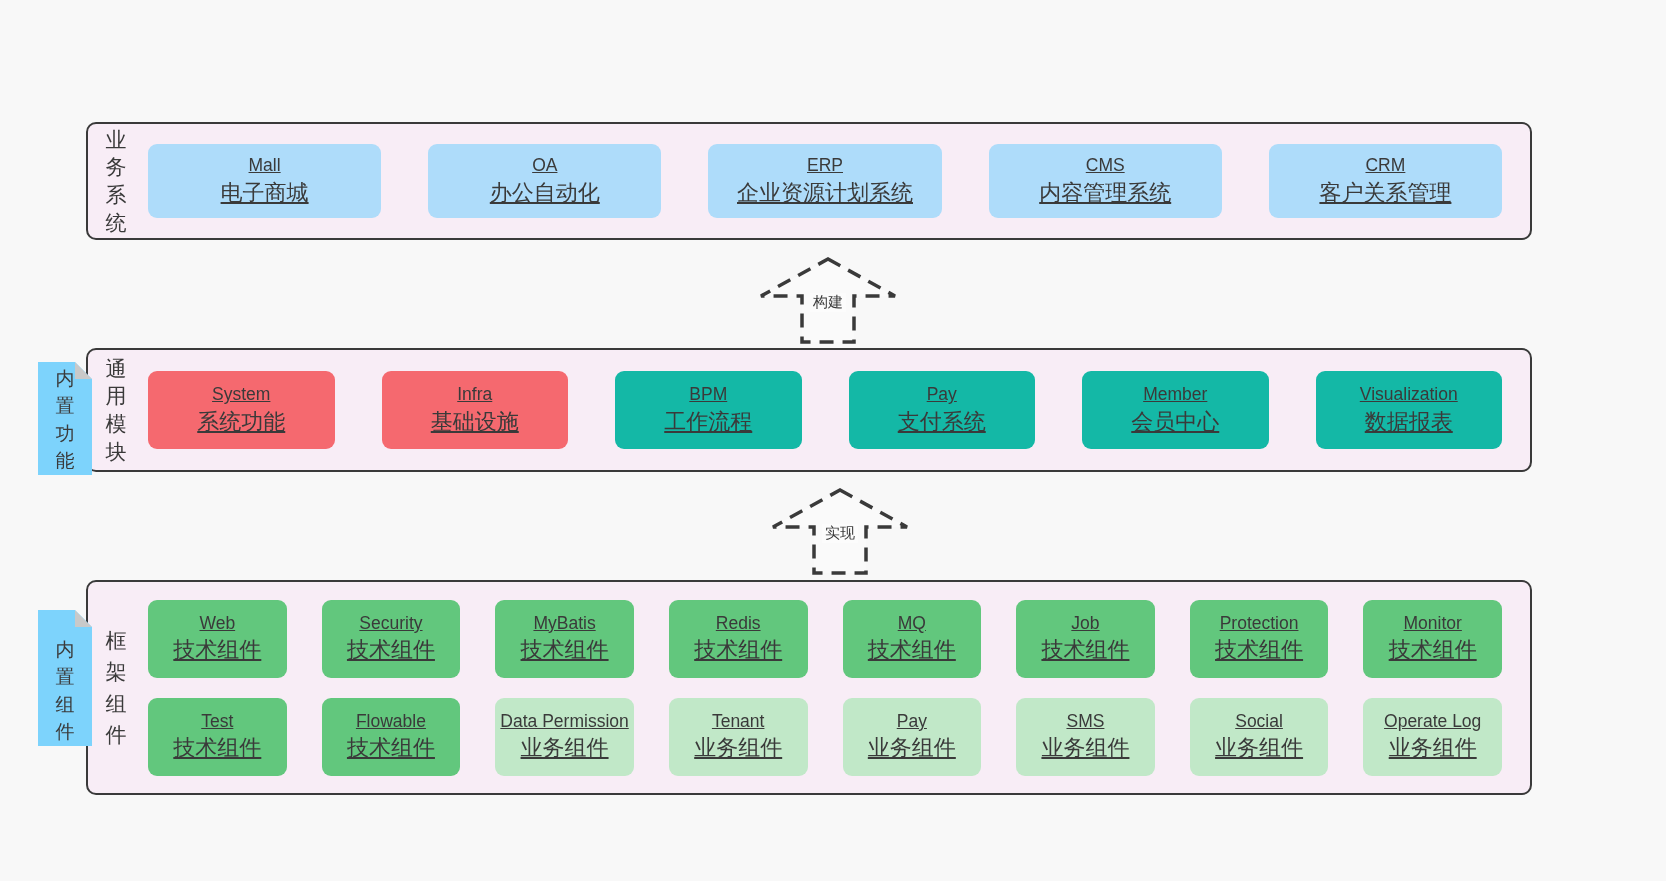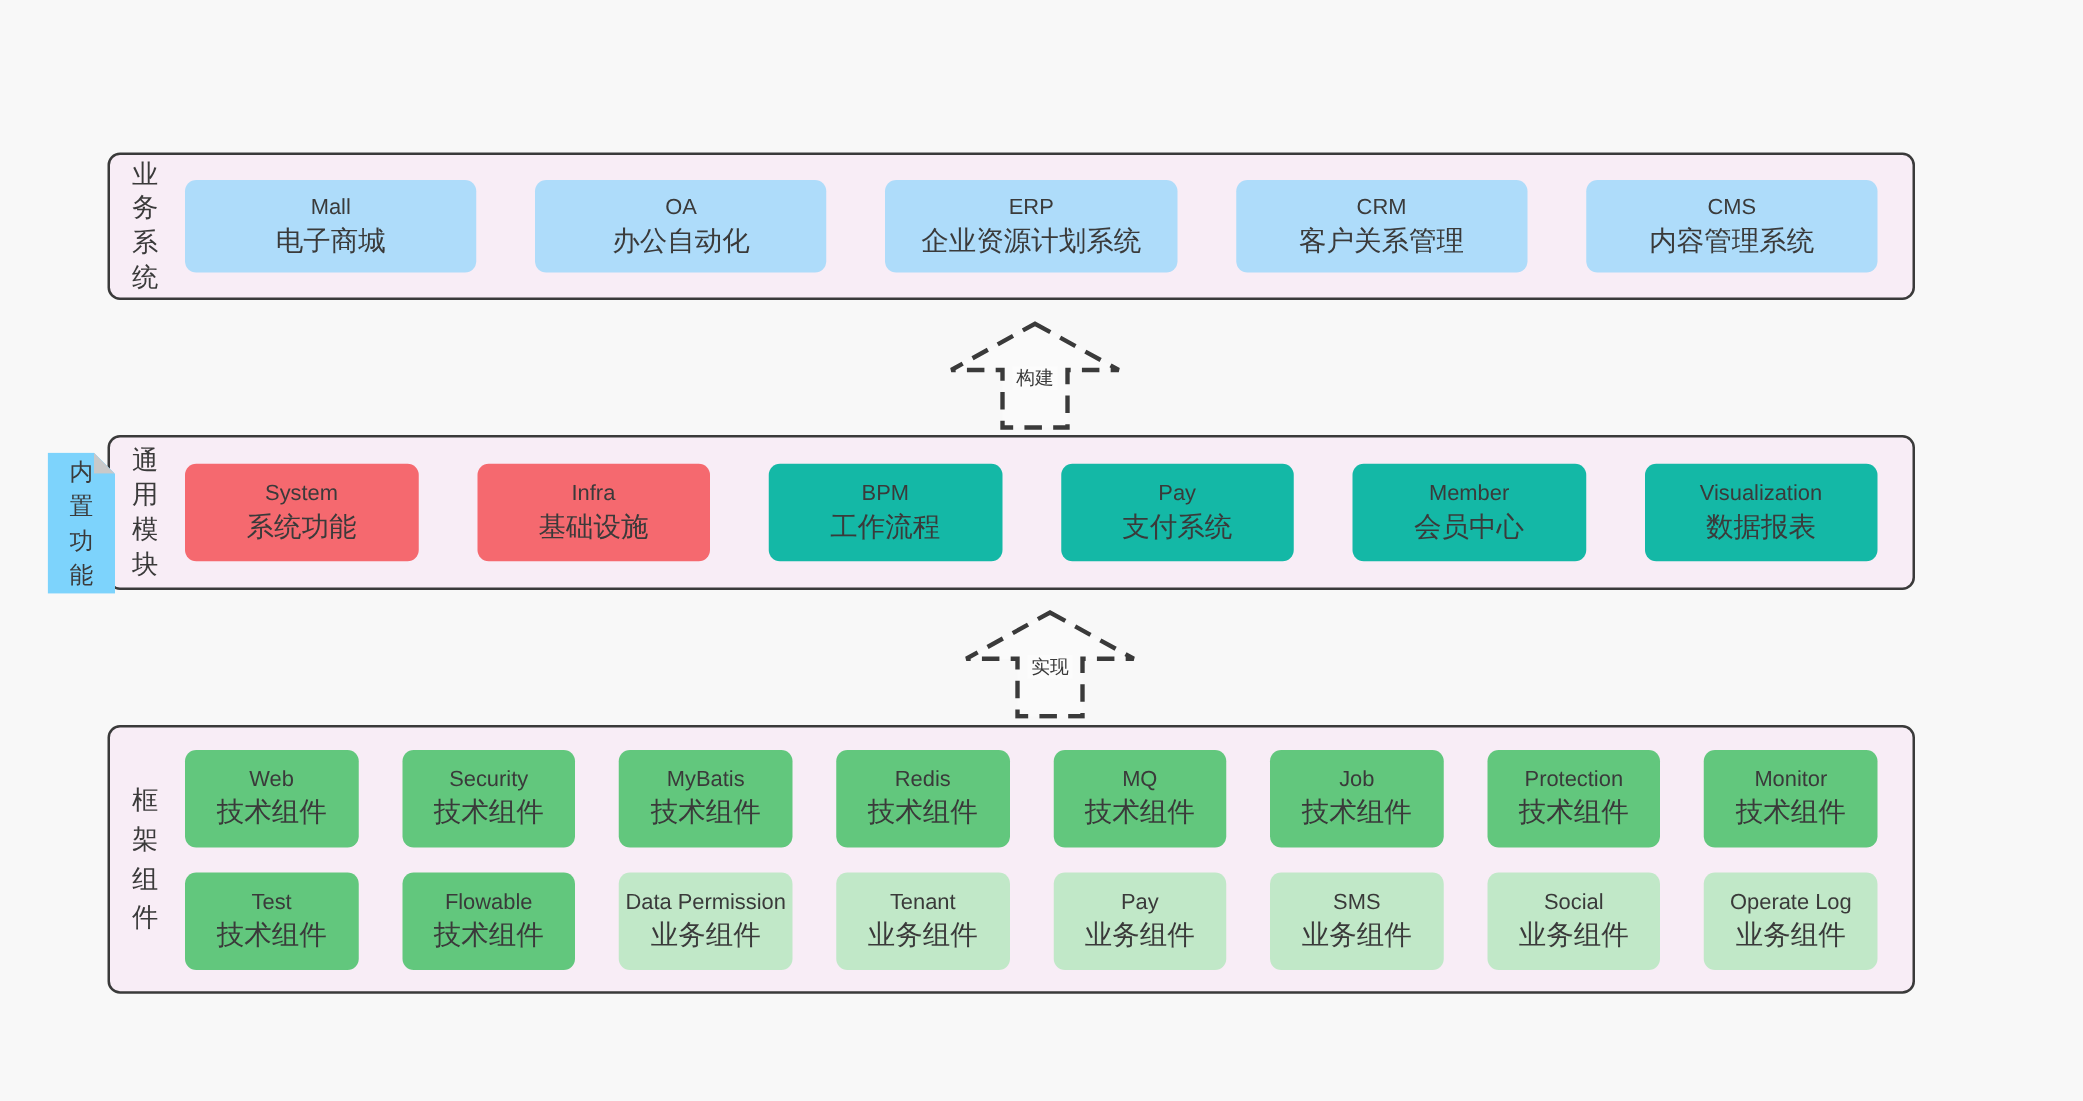--- a/index.html
+++ b/index.html
@@ -39,21 +39,21 @@
     margin:0 28px 0 20px;
   }
 
   
   .box{
     flex:1;
     border-radius:9px;
     display:flex;flex-direction:column;
     align-items:center;justify-content:center;
     text-align:center;
-    padding:6px 4px;box-sizing:border-box;
+    padding:6px 4px;box-sizing:border-box;text-decoration:underline;
   }
   .panel-business .box{height:74px;}
   .panel-modules .box{height:78px;}
   .box-title{font-size:17.5px;line-height:1.35;}
   .box-subtitle{font-size:22px;line-height:1.35;}
 
   .blue{background:#aedcfa;}
   .red{background:#f5696f;}
   .pink{background:#14b8a6;}
   .green-dark{background:#62c77d;}
@@ -122,26 +122,26 @@
       </div>
       <div class="box blue">
         <div class="box-title">OA</div>
         <div class="box-subtitle">办公自动化</div>
       </div>
       <div class="box blue">
         <div class="box-title">ERP</div>
         <div class="box-subtitle">企业资源计划系统</div>
       </div>
       <div class="box blue">
+        <div class="box-title">CMS</div>
+        <div class="box-subtitle">内容管理系统</div>
+      </div>
+      <div class="box blue">
         <div class="box-title">CRM</div>
         <div class="box-subtitle">客户关系管理</div>
-      </div>
-      <div class="box blue">
-        <div class="box-title">CMS</div>
-        <div class="box-subtitle">内容管理系统</div>
       </div>
     </div>
   </section>
 
   <div class="arrow arrow-build">
     <svg viewBox="0 0 140 88">
       <polygon points="70,3 137,40 96,40 96,86 44,86 44,40 3,40"></polygon>
     </svg>
     <span class="arrow-label">构建</span>
   </div>
@@ -180,20 +180,24 @@
     </div>
   </section>
 
   <div class="arrow arrow-implement">
     <svg viewBox="0 0 140 88">
       <polygon points="70,3 137,40 96,40 96,86 44,86 44,40 3,40"></polygon>
     </svg>
     <span class="arrow-label">实现</span>
   </div>
 
+  <div class="note note-framework">
+    <span class="note-fold"></span>
+    <span class="note-text">内置组件</span>
+  </div>
   <section class="panel panel-framework">
     <div class="panel-label">框架组件</div>
     <div class="framework-grid">
 
       <div class="box green-dark">
         <div class="box-title">Web</div>
         <div class="box-subtitle">技术组件</div>
       </div>
       <div class="box green-dark">
         <div class="box-title">Security</div>

